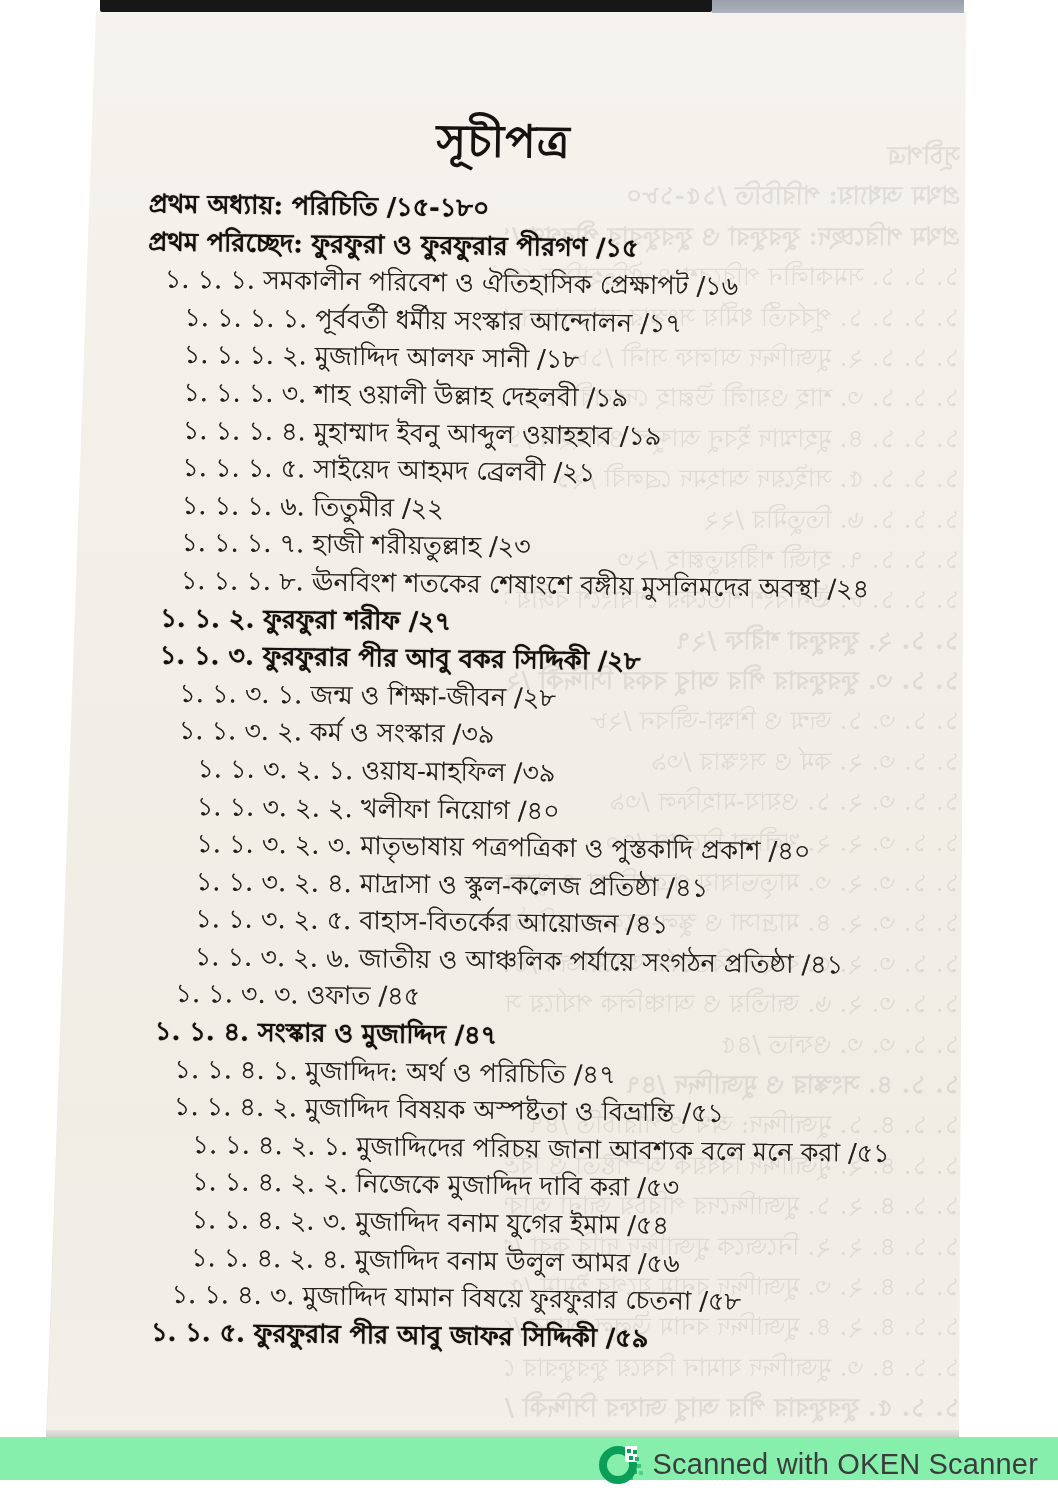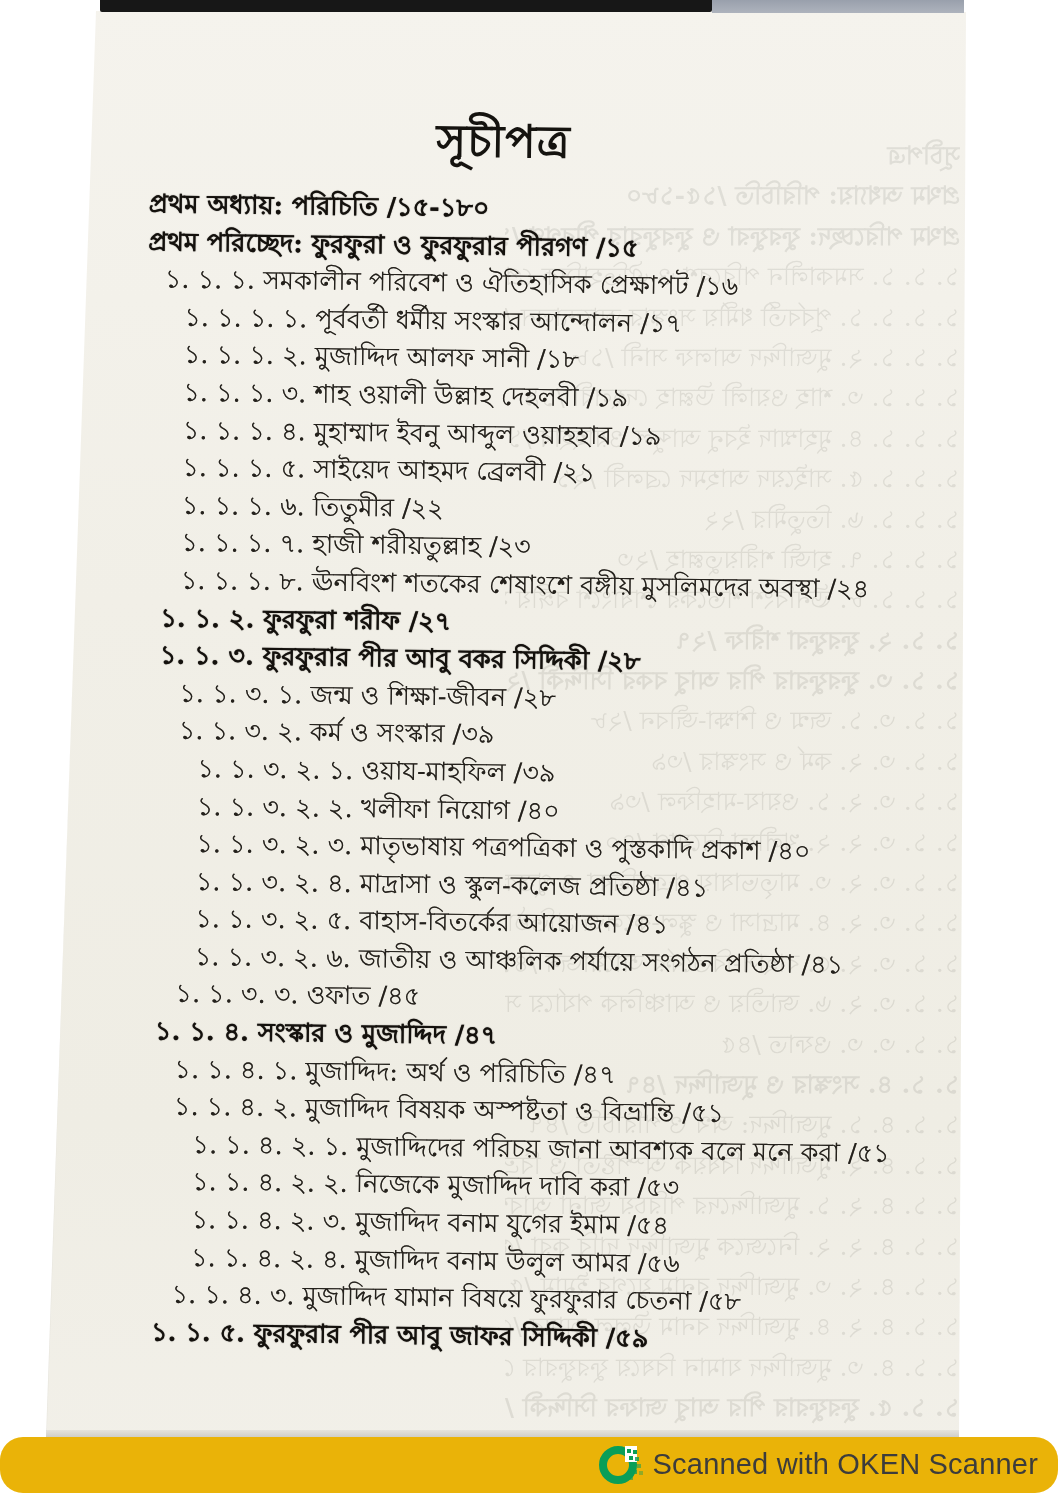--- a/index.html
+++ b/index.html
@@ -64,21 +64,21 @@
     height:37.6px;line-height:37.6px;font-size:25.5px;white-space:nowrap;
     text-shadow:0 0 0.6px rgba(30,26,20,0.55);
   }
   .toc-line.lv0{padding-left:0;}
   .toc-line.lv1{padding-left:17px;}
   .toc-line.lv2{padding-left:37px;}
   .toc-line.lv3{padding-left:56px;}
   .toc-line.bold{font-weight:700;color:#14110d;text-shadow:0 0 1px rgba(15,12,8,0.7);}
   
   .footer{
-    position:absolute;left:0;top:1437px;width:1058px;height:56px;background:#eab308;border-radius:23px;
+    position:absolute;left:0;top:1437px;width:1058px;height:43px;background:#86efac;
   }
   .scanner-attrib{
     position:absolute;right:20px;top:6px;display:flex;align-items:center;gap:14px;
     font-family:"Liberation Sans","DejaVu Sans",sans-serif;
   }
   .oken-logo{
     position:relative;width:42px;height:42px;flex:0 0 auto;
   }
   .oken-ring{
     position:absolute;left:2px;top:3px;width:22px;height:22px;border-radius:50%;

